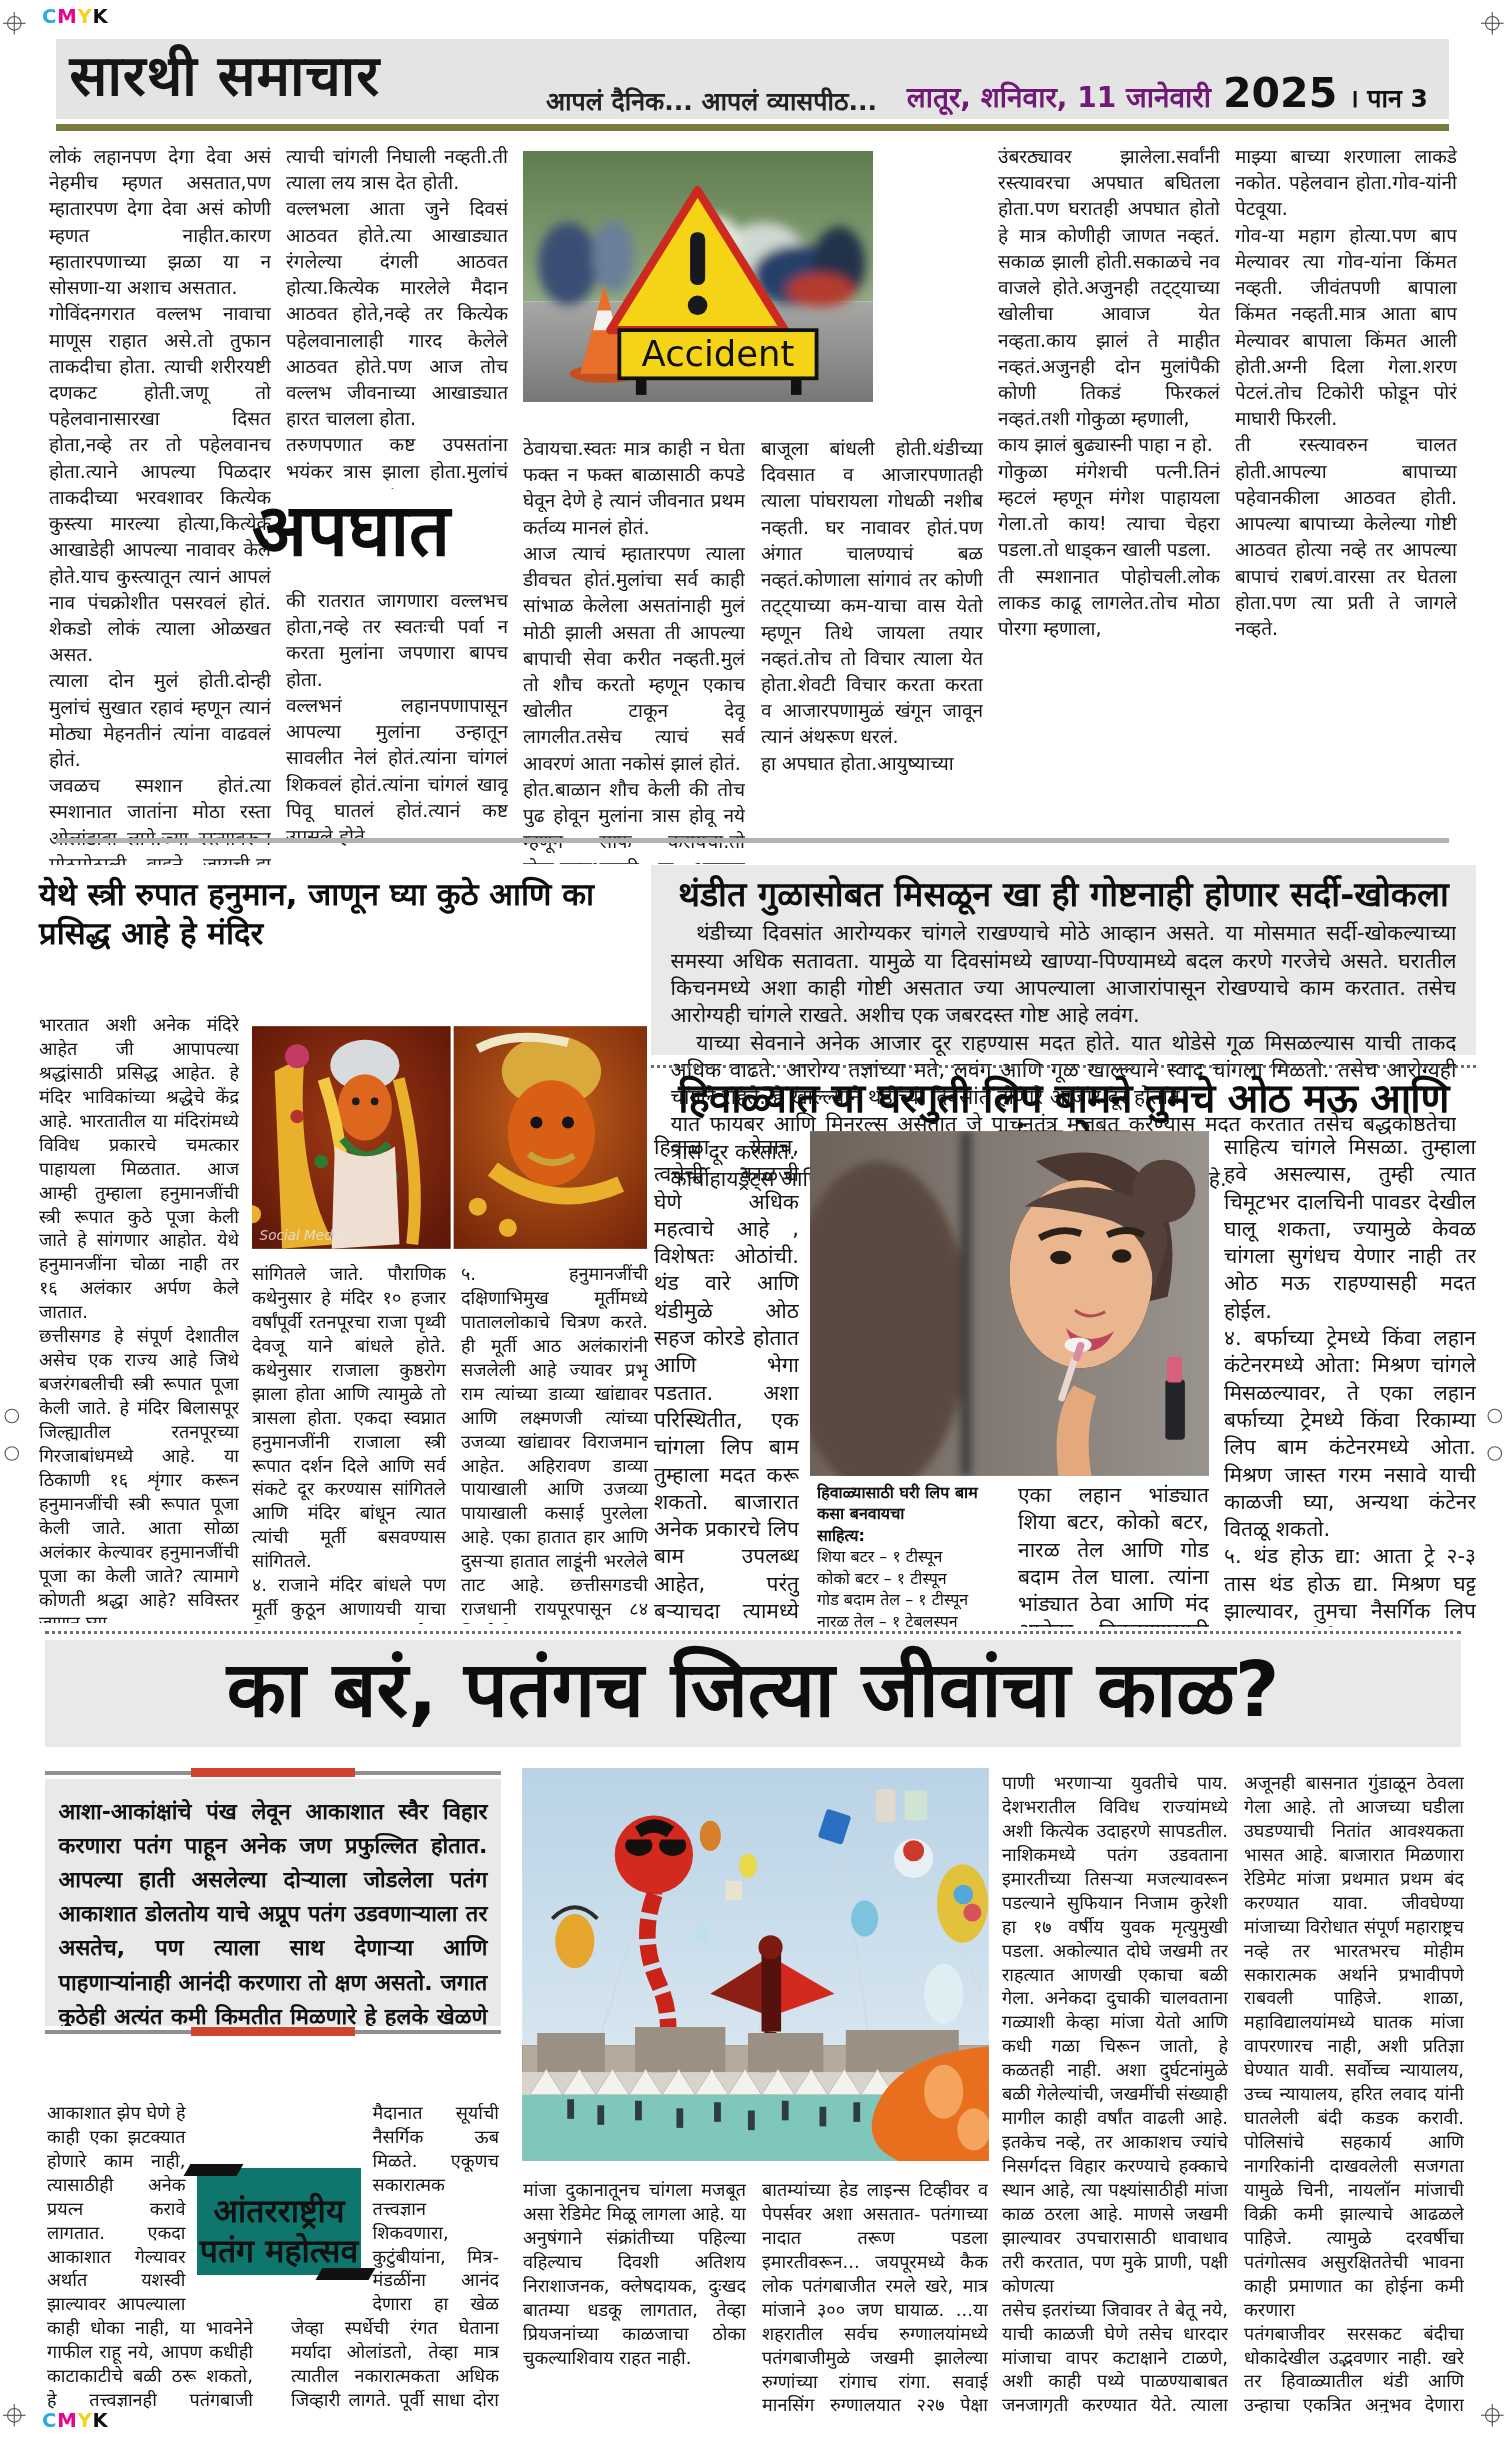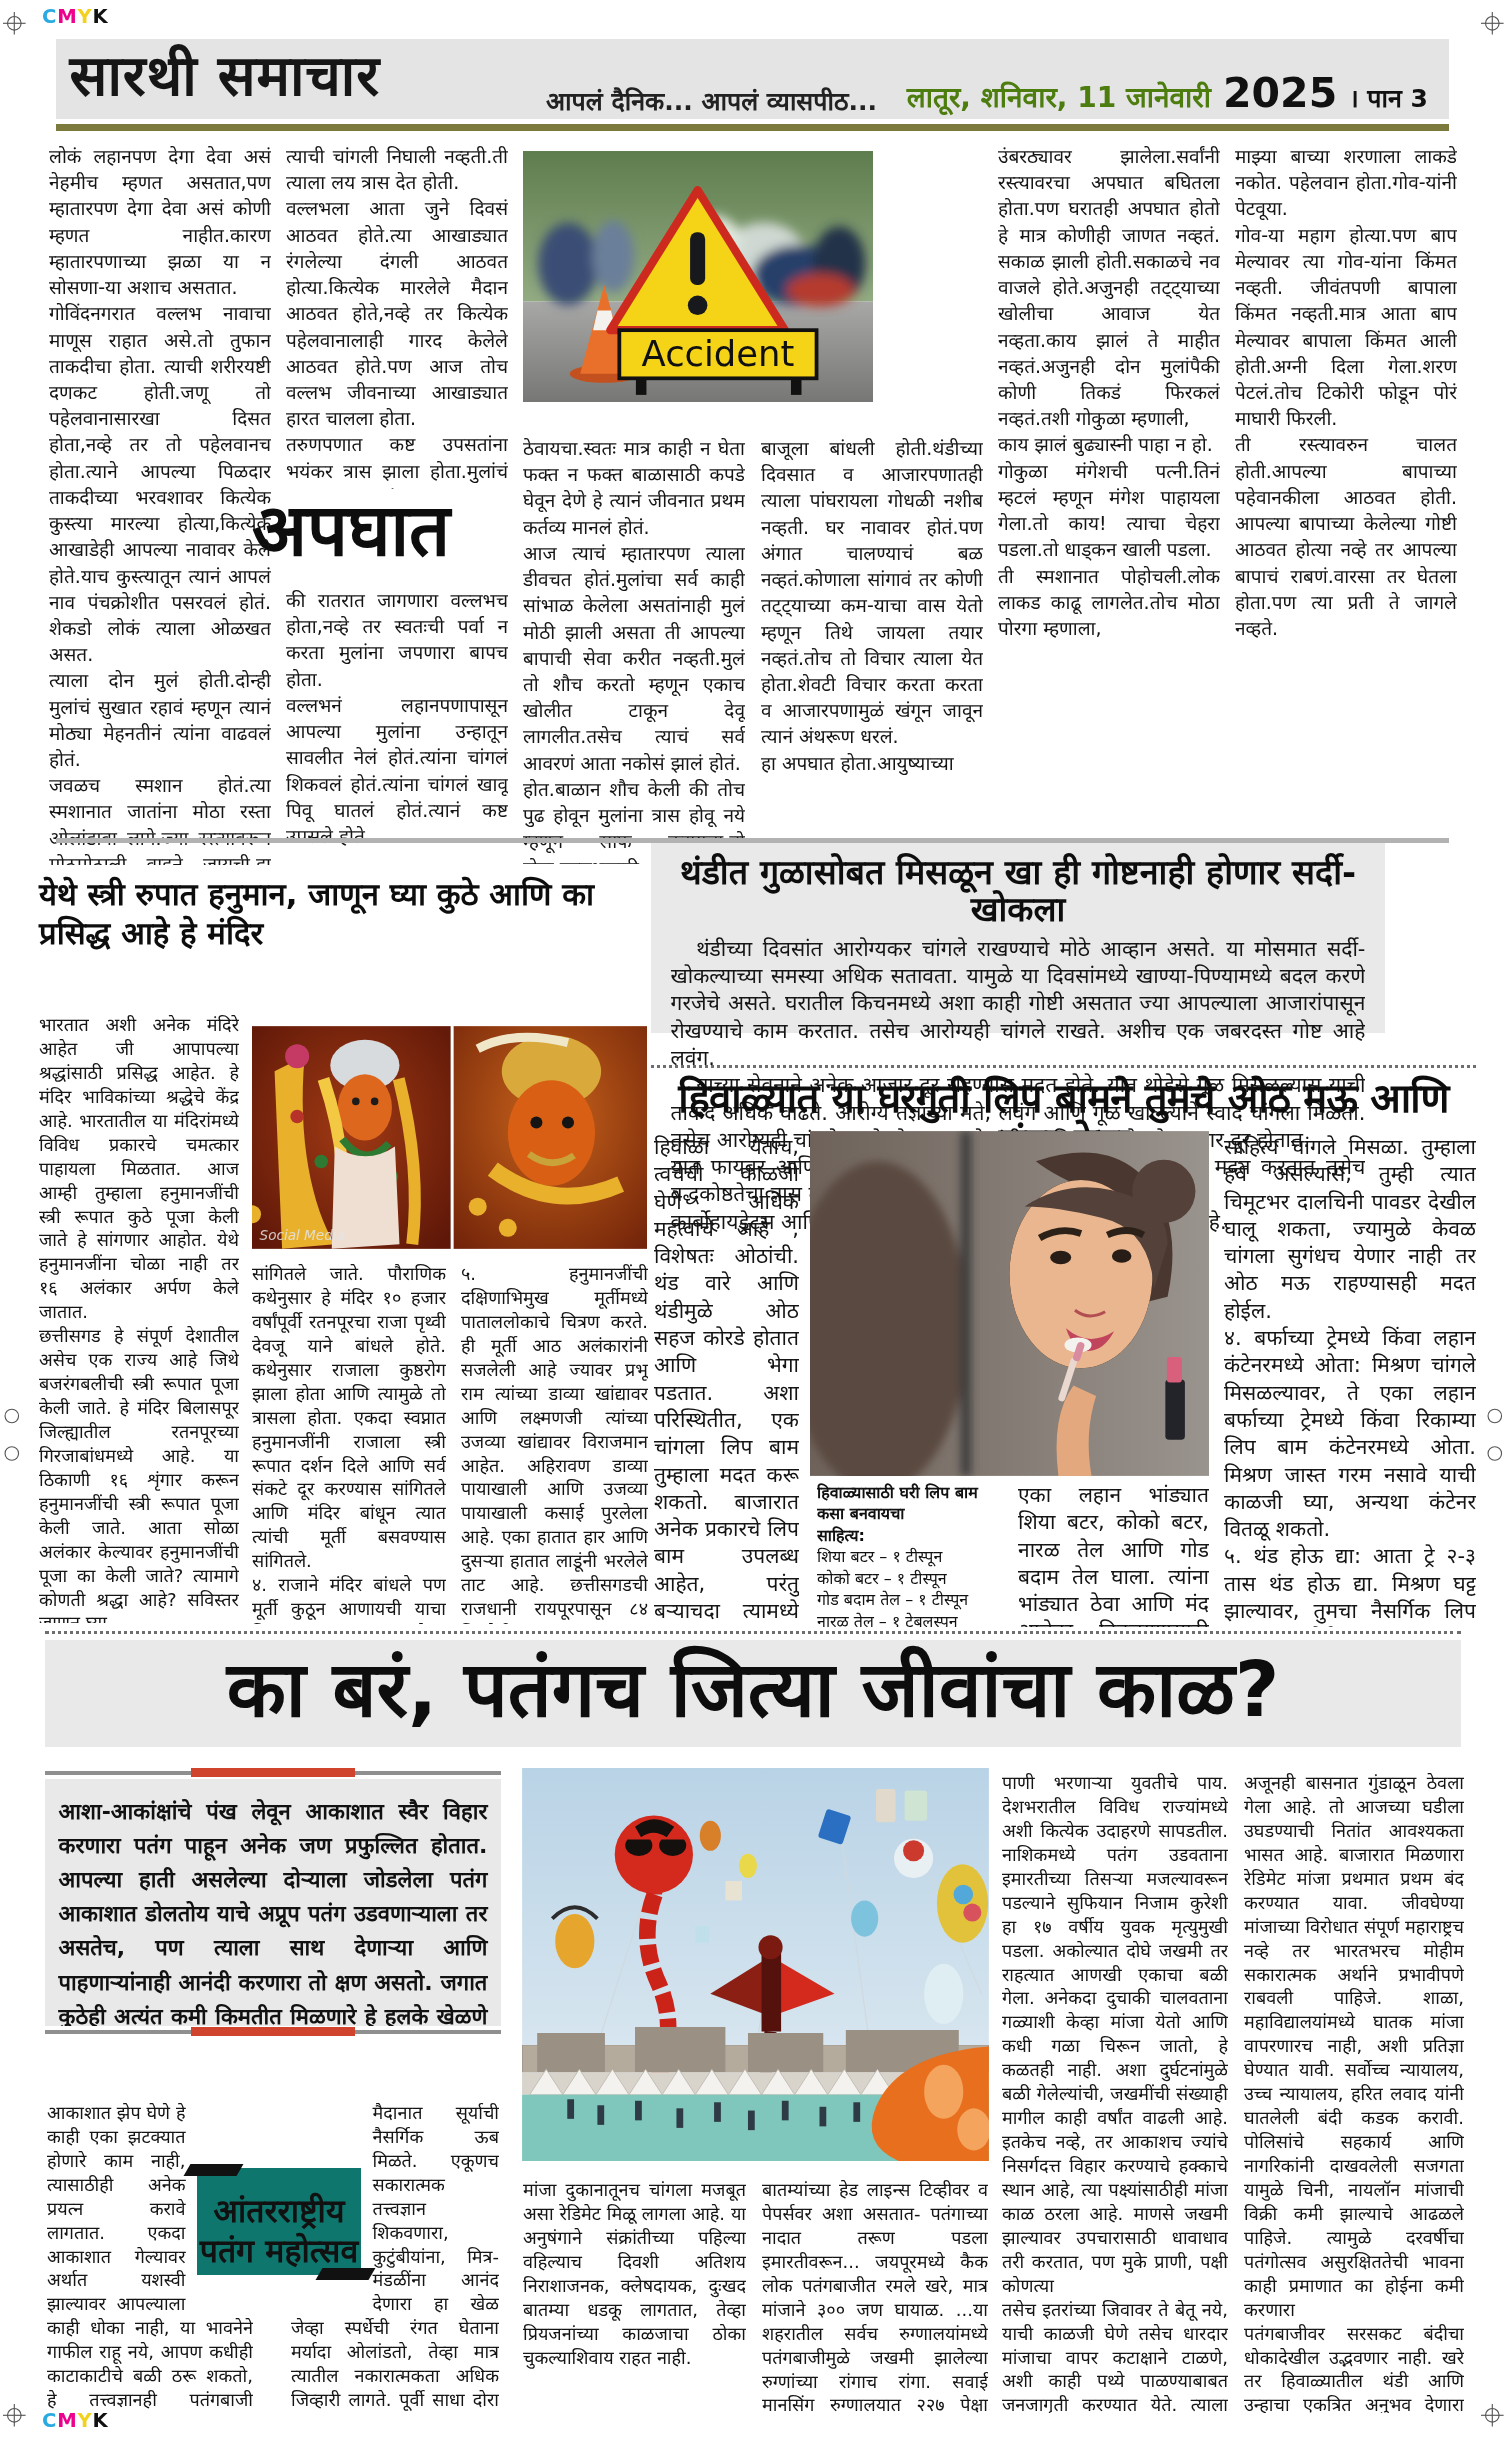--- a/index.html
+++ b/index.html
@@ -5,21 +5,21 @@
   html,body{margin:0;padding:0;background:#ffffff;}
   body{width:1506px;height:2450px;position:relative;font-family:"DejaVu Sans",sans-serif;color:#111;overflow:hidden;}
   .abs{position:absolute;}
   
   .regmark svg{display:block;}
   .cmyk{font-weight:bold;font-size:19.6px;letter-spacing:0.8px;font-family:"DejaVu Sans",sans-serif;}
   
   .band{background:#e4e4e4;}
   .masthead{font-size:56px;font-weight:bold;color:#161616;line-height:1;letter-spacing:0.8px;}
   .tagline{font-size:25px;font-weight:bold;color:#222;}
-  .dateline{font-size:28px;font-weight:bold;color:#4d7c0f;}
+  .dateline{font-size:28px;font-weight:bold;color:#701a75;}
   .dateyear{font-size:41px;font-weight:bold;}
   .datepage{font-size:25px;font-weight:bold;}
   .rule-olive{background:#7c7a3c;}
   .rule-gray{background:#b2b2b2;}
   .dotted{border-top:3px dotted #6e6e6e;height:0;}
   
   .col{ text-align:justify; white-space:pre-line; font-size:19px; line-height:1.38; color:#141414; overflow:hidden;}
   .col.small{font-size:18px;line-height:1.33;}
   .col.tiny{font-size:21px;line-height:1.3;}
   .hl-big{font-weight:bold;color:#0d0d0d;line-height:1.1;}
@@ -235,21 +235,21 @@
 गिरजाबंध हनुमान मंदिर, रतनपूर (छत्तीसगड) :
 १. बिलासपूर, छत्तीसगडपासून २५ किलोमीटर अंतरावर रतनपूरमध्ये माँ महामाया देवी आणि गिरजाबंध हनुमानजींचे मंदिर आहे.
 २. रतनपूरला महामाया शहर असेही म्हणतात. येथे असलेल्या मंदिराची खास गोष्ट म्हणजे हनुमान येथे स्त्री रूपात उपस्थित आहेत. या मंदिरामागे अनेक दंतकथा आहेत.
 ३. मात्र हनुमानजींच्या स्त्री रूपाची पूजा करण्यामागील कथा दहा हजार वर्ष जुनी असल्याचं होतं.</div>
 <div class="abs col small" style="left:252px;top:1262px;width:194px;height:362px;">सांगितले जाते. पौराणिक कथेनुसार हे मंदिर १० हजार वर्षांपूर्वी रतनपूरचा राजा पृथ्वी देवजू याने बांधले होते. कथेनुसार राजाला कुष्ठरोग झाला होता आणि त्यामुळे तो त्रासला होता. एकदा स्वप्नात हनुमानजींनी राजाला स्त्री रूपात दर्शन दिले आणि सर्व संकटे दूर करण्यास सांगितले आणि मंदिर बांधून त्यात त्यांची मूर्ती बसवण्यास सांगितले.
 ४. राजाने मंदिर बांधले पण मूर्ती कुठून आणायची याचा विचार करू लागला. तेव्हा हनुमानजींनी पुन्हा स्वप्न दाखवून सांगितले की महामायेच्या तलावात एक मूर्ती आहे. मात्र दुसऱ्या दिवशीही मूर्ती तेथे सापडली नाही. तेव्हा राजाला पुन्हा स्वप्न पडले आणि स्वप्नात मूर्ती पाहिली आणि ती मूर्ती घाटाजवळ असल्याचे समजले. शेवटी राजाला तीच मूर्ती घाटाजवळ सापडली जी त्याने स्वप्नात पाहिली होती.
 तलावात स्नान करतात.</div>
 <div class="abs col small" style="left:461px;top:1262px;width:187px;height:362px;">५. हनुमानजींची दक्षिणाभिमुख मूर्तीमध्ये पाताललोकाचे चित्रण करते. ही मूर्ती आठ अलंकारांनी सजलेली आहे ज्यावर प्रभू राम त्यांच्या डाव्या खांद्यावर आणि लक्ष्मणजी त्यांच्या उजव्या खांद्यावर विराजमान आहेत. अहिरावण डाव्या पायाखाली आणि उजव्या पायाखाली कसाई पुरलेला आहे. एका हातात हार आणि दुसऱ्या हातात लाडूंनी भरलेले ताट आहे. छत्तीसगडची राजधानी रायपूरपासून ८४ किलोमीटर अंतरावर असलेल्या रमाई पाटमध्येही अशीच मूर्ती बसवण्यात आली आहे. राजाला सापडलेली मूर्ती आणि रमाई पाटाची ही मूर्ती यात अनेक विशेष साम्य आहेत.
 ६. येथे हनुमानजींची देवीच्या रूपात पूजा केली जाते आणि ते भक्ताला सौंदर्याचा आशीर्वाद देतात आणि सर्व इच्छा पूर्ण करतात. आजही कुष्ठरोगी लोक येथे येऊन</div>
 
-<div class="abs graybox" style="left:651px;top:843px;width:734px;height:190px;padding:7.5px 19.6px;box-sizing:border-box;">
+<div class="abs graybox" style="left:651px;top:865px;width:825px;height:190px;padding:7.5px 19.6px;box-sizing:border-box;">
   <div class="hl-big center" style="font-size:34px;margin:3px 0 7.5px 0;">थंडीत गुळासोबत मिसळून खा ही गोष्टनाही होणार सर्दी-खोकला</div>
   <div class="col tiny" style="text-indent:25.6px;">थंडीच्या दिवसांत आरोग्यकर चांगले राखण्याचे मोठे आव्हान असते. या मोसमात सर्दी-खोकल्याच्या समस्या अधिक सतावता. यामुळे या दिवसांमध्ये खाण्या-पिण्यामध्ये बदल करणे गरजेचे असते. घरातील किचनमध्ये अशा काही गोष्टी असतात ज्या आपल्याला आजारांपासून रोखण्याचे काम करतात. तसेच आरोग्यही चांगले राखते. अशीच एक जबरदस्त गोष्ट आहे लवंग.</div>
   <div class="col tiny" style="text-indent:25.6px;">याच्या सेवनाने अनेक आजार दूर राहण्यास मदत होते. यात थोडेसे गूळ मिसळल्यास याची ताकद अधिक वाढते. आरोग्य तज्ञांच्या मते, लवंग आणि गूळ खाल्ल्याने स्वाद चांगला मिळतो. तसेच आरोग्यही चांगले राहते. हे खाल्ल्याने थंडीच्या दिवसांत होणारे आजार दूर होतात.</div>
   <div class="col tiny">यात फायबर आणि मिनरल्स असतात जे पाचनतंत्र मजबूत करण्यास मदत करतात तसेच बद्धकोष्ठतेचा त्रास दूर करतात.</div>
   <div class="col tiny">कार्बोहायड्रेट्स आणि ग्लुकोज असल्याने गूळ शरीरासाठी एनर्जी बूस्टर आहे.</div>
 </div>
 
 <div class="abs dotted" style="left:651px;top:1065px;width:825px;"></div>
 
 <div class="abs hl-big center" style="left:651px;top:1076px;width:825px;height:47px;font-size:40px;letter-spacing:-0.8px;">हिवाळ्यात या घरगुती लिप बामने तुमचे ओठ मऊ आणि सुंदर ठेवा</div>

